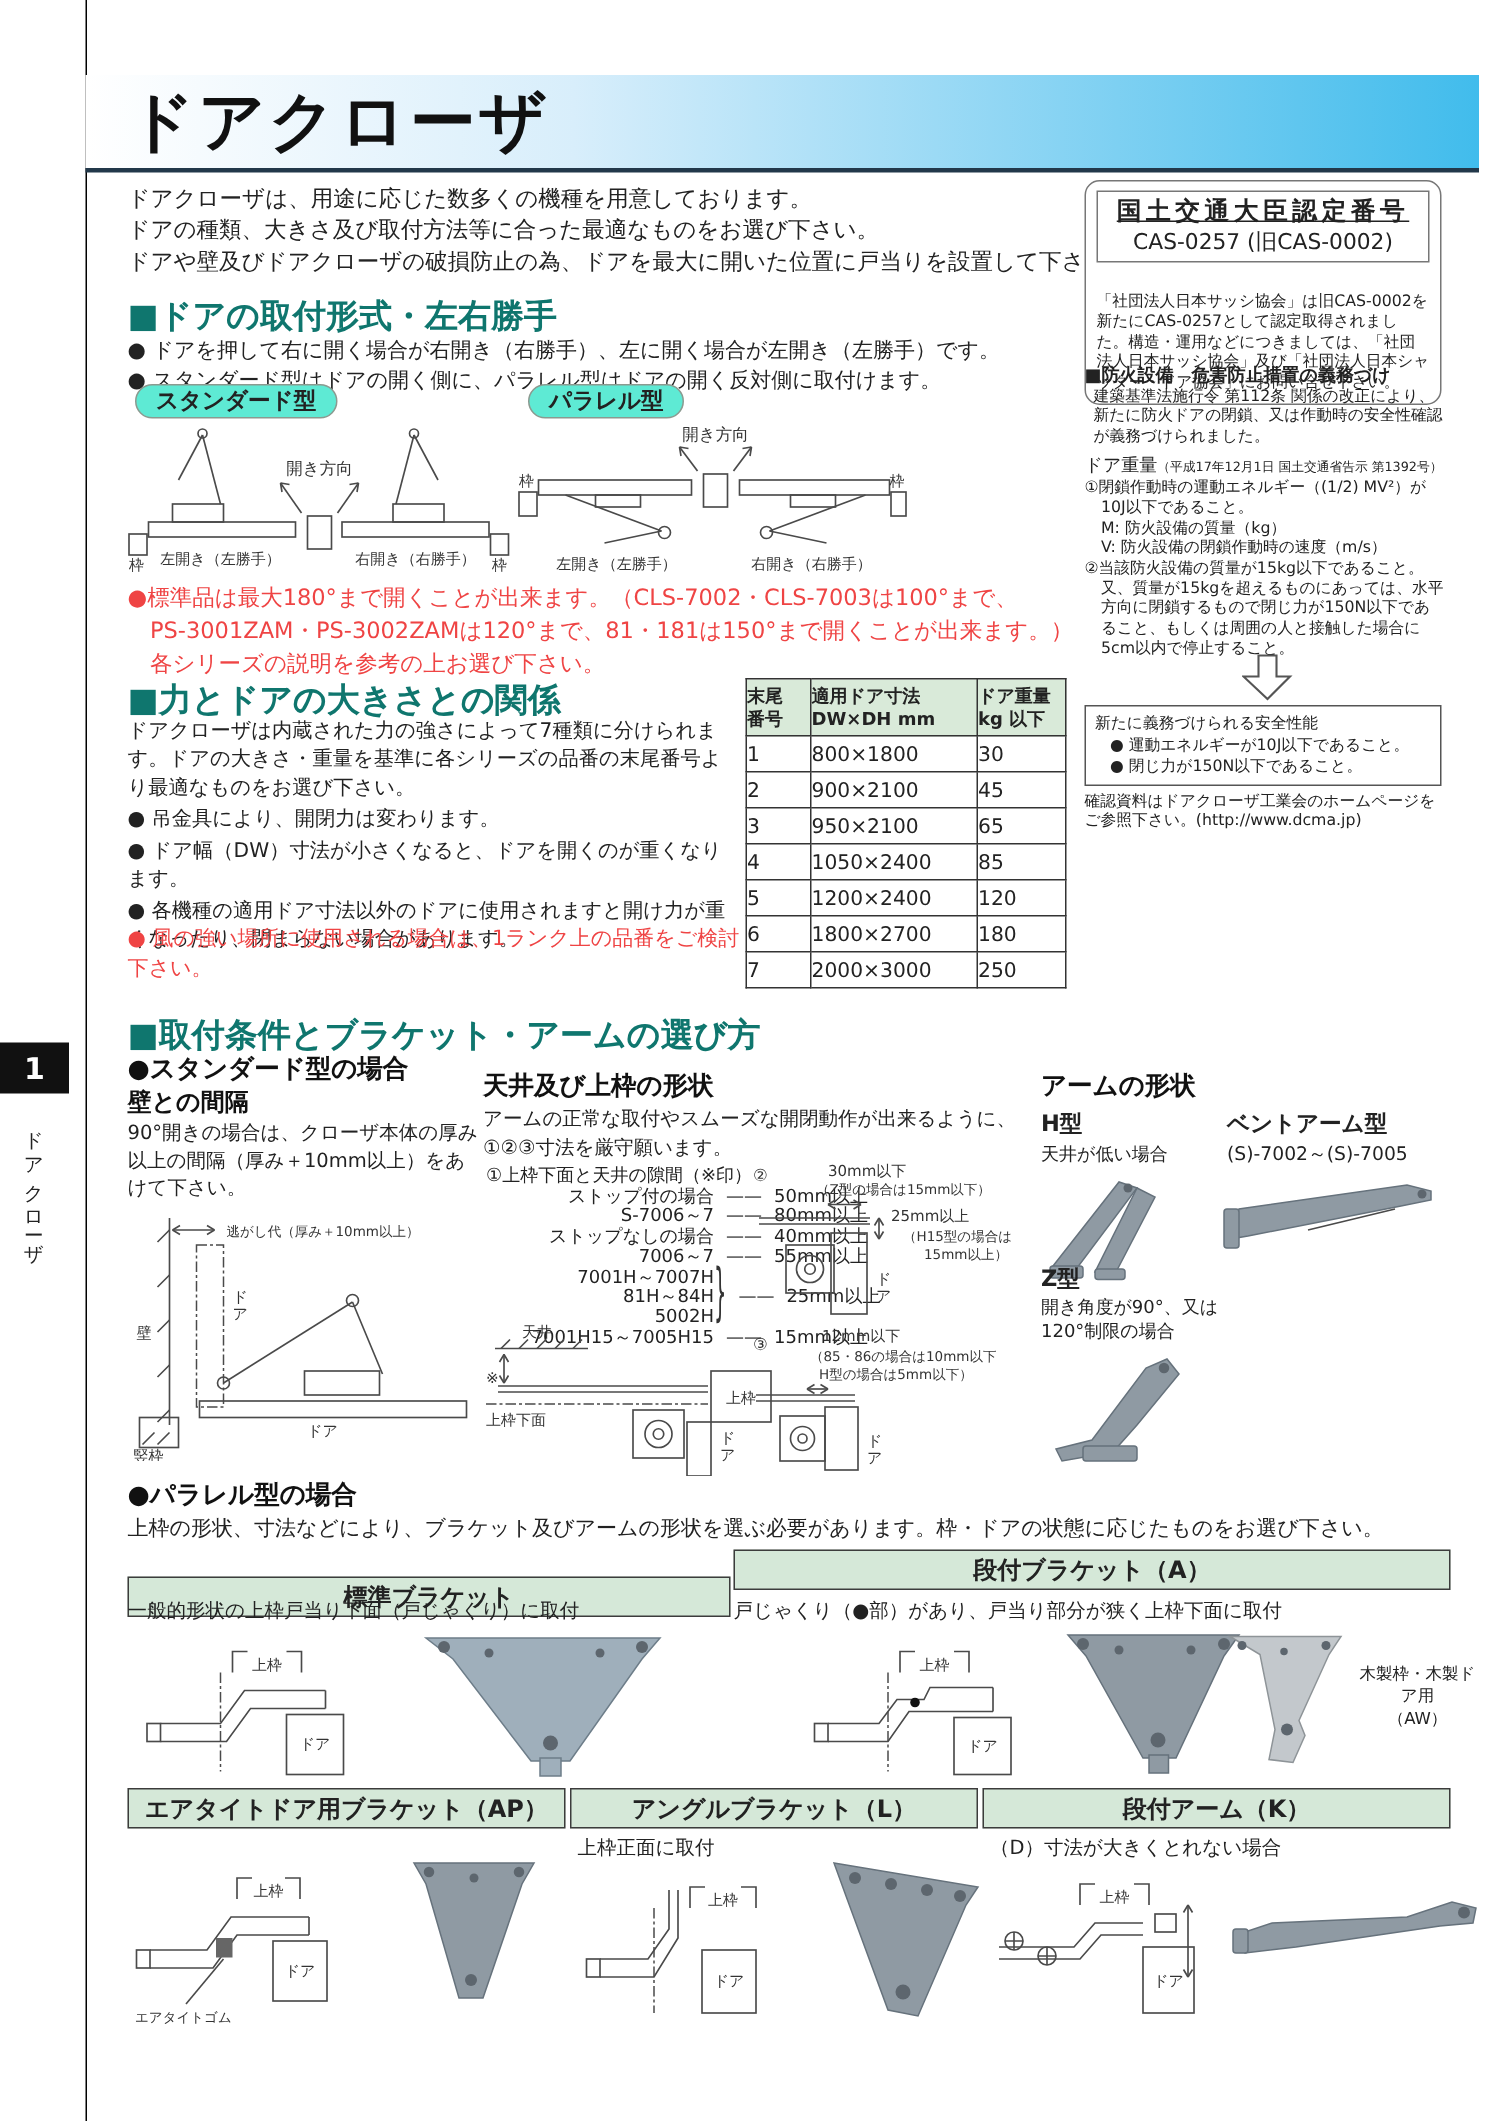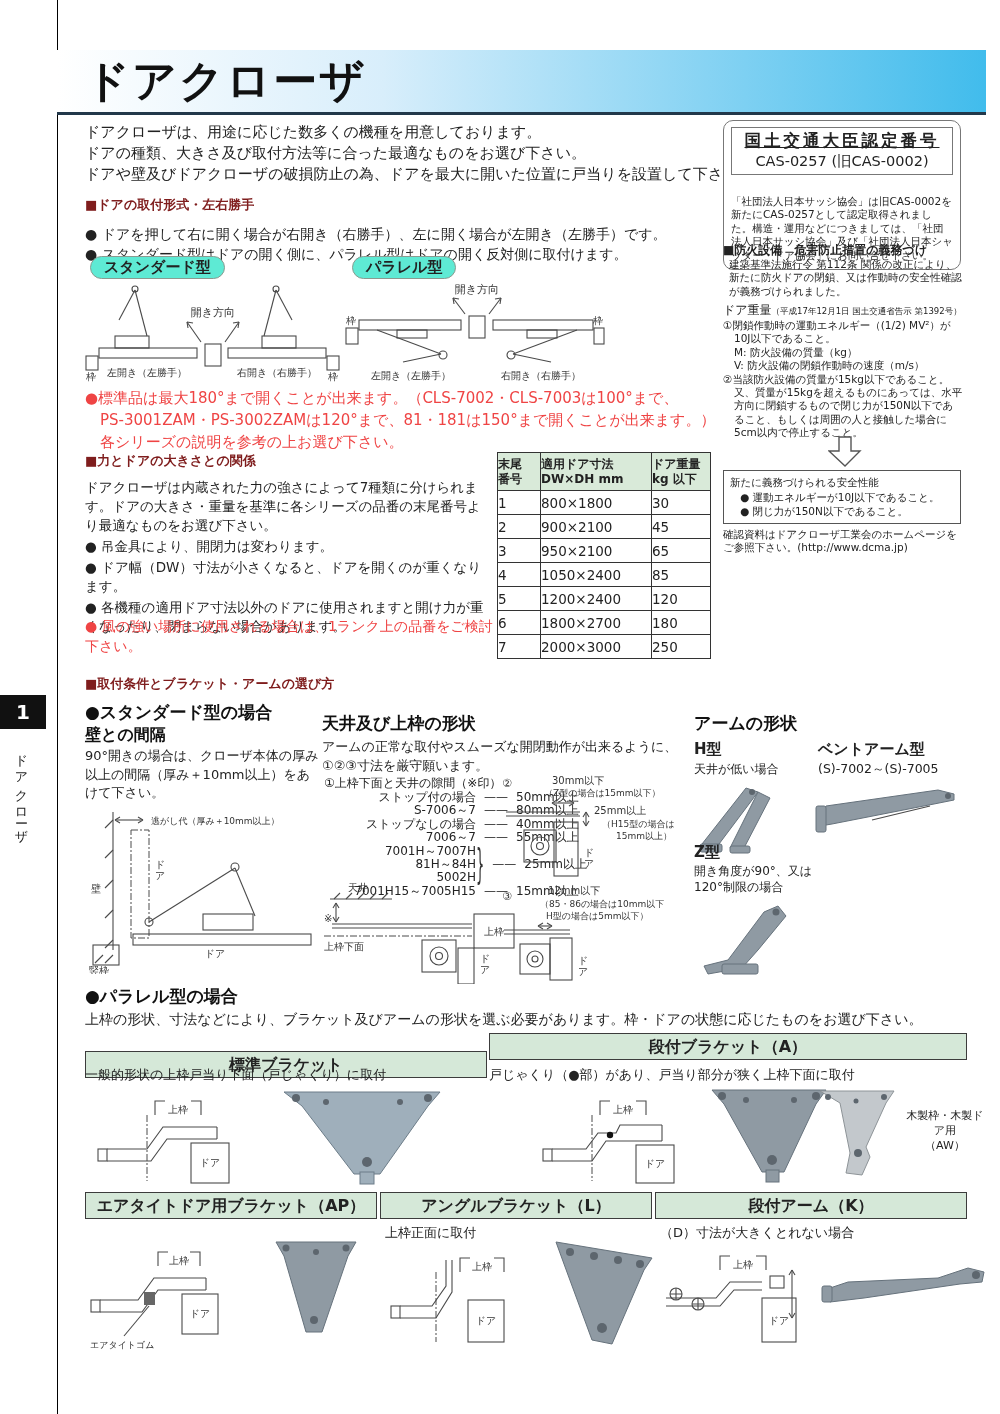--- a/index.html
+++ b/index.html
@@ -16,21 +16,21 @@
   .band{position:absolute;left:57px;top:50px;width:929px;height:62px;
         background:linear-gradient(90deg,#ffffff 0%,#d8eefb 35%,#41bcec 100%);
         border-bottom:3px solid #22384a;}
   .band h1{position:absolute;left:28px;top:2px;margin:0;font-size:44px;font-weight:bold;color:#111;letter-spacing:2px;}
   
   .t15{font-size:15px;line-height:21px;}
   .t14{font-size:14px;line-height:20px;}
   .t135{font-size:13.5px;line-height:19px;}
   .t13{font-size:13px;line-height:18.5px;}
   .t11{font-size:10.5px;line-height:13.4px;}
-  .hblue{color:#7f1d1d;font-weight:bold;font-size:13px;}
+  .hblue{color:#0f766e;font-weight:bold;font-size:22px;}
   .hsub{font-weight:bold;font-size:17px;color:#111;}
   .hmin{font-weight:bold;font-size:16px;color:#111;}
   .red{color:#ef4444;}
   .pill{background:#5eead4;border:1.2px solid #8b9a90;border-radius:12px;padding:1px 13px;
         font-size:15px;font-weight:bold;display:inline-block;}
   .greenbar{background:#d5e8d8;border:1px solid #3c3c3c;text-align:center;font-weight:bold;
         font-size:16px;line-height:25px;height:25px;}
   
   table.spec{border-collapse:collapse;}
   table.spec th,table.spec td{border:1px solid #333;text-align:left;padding:0;}

